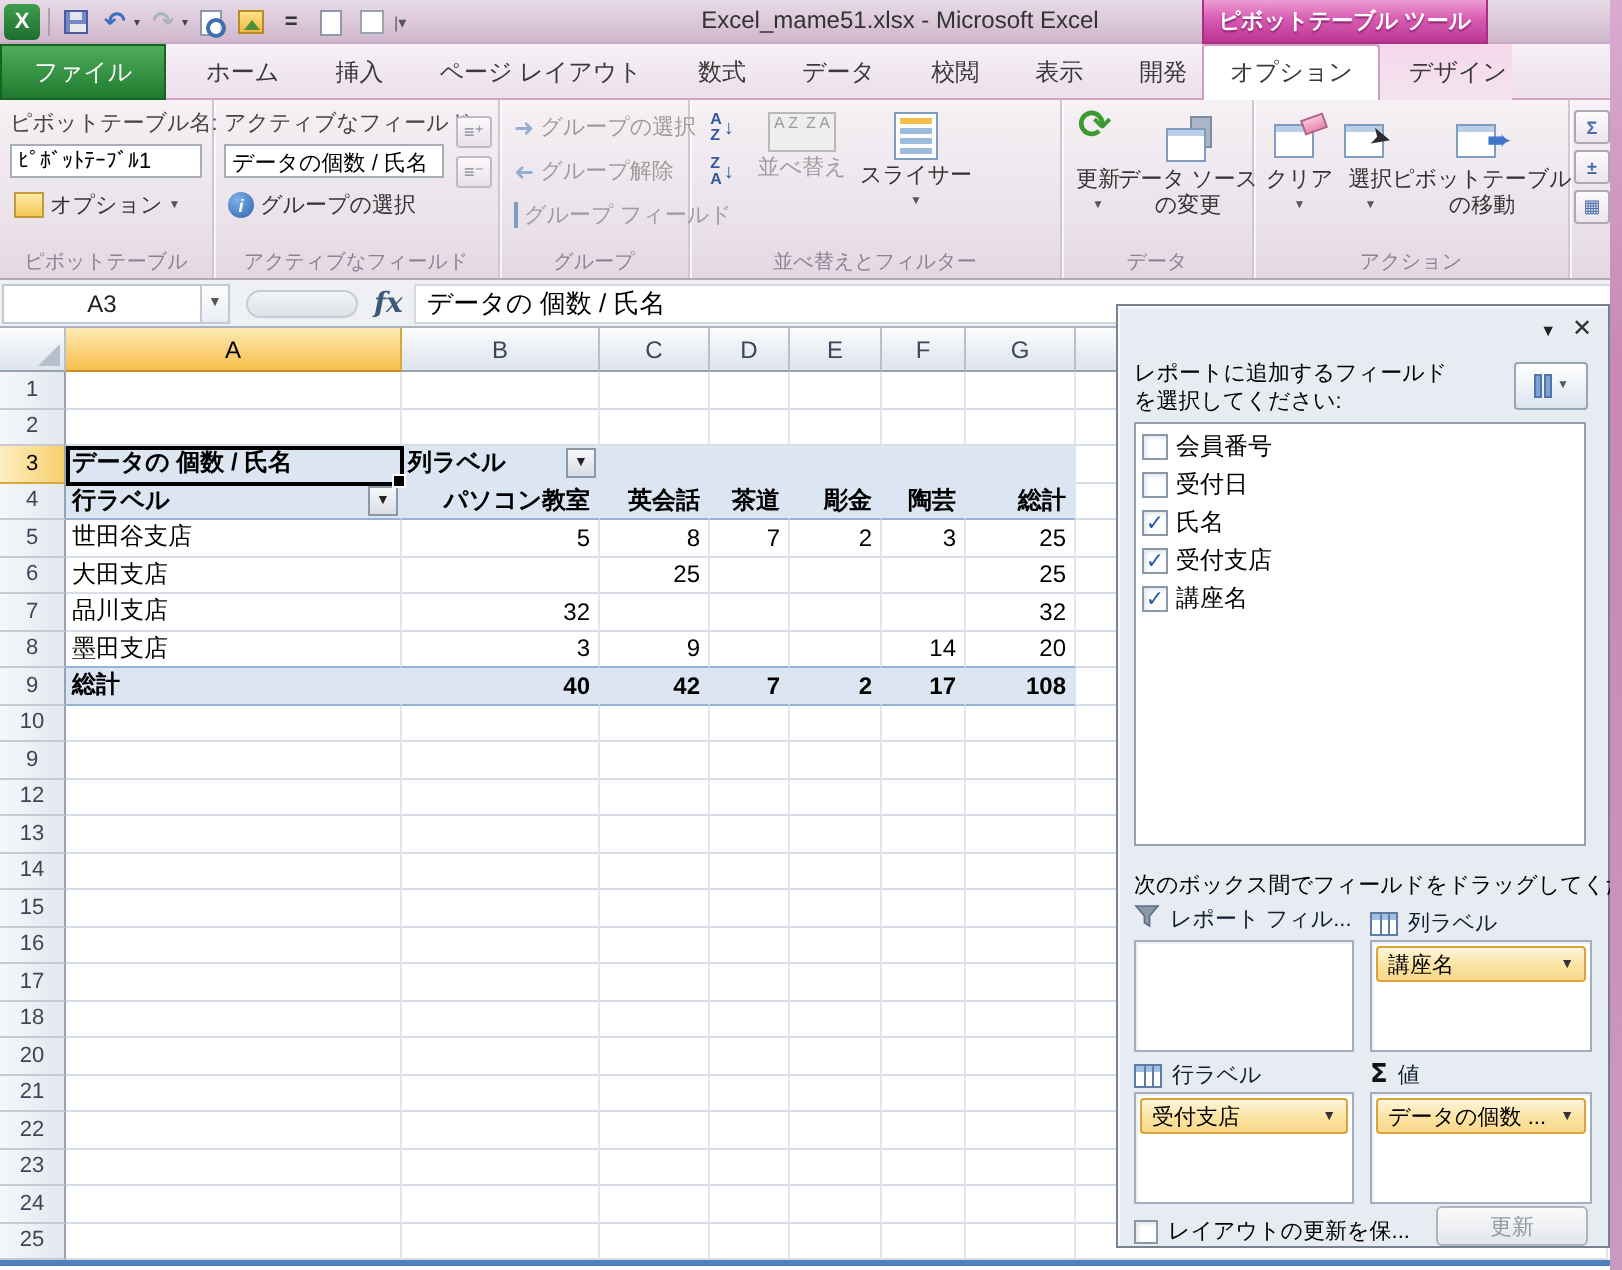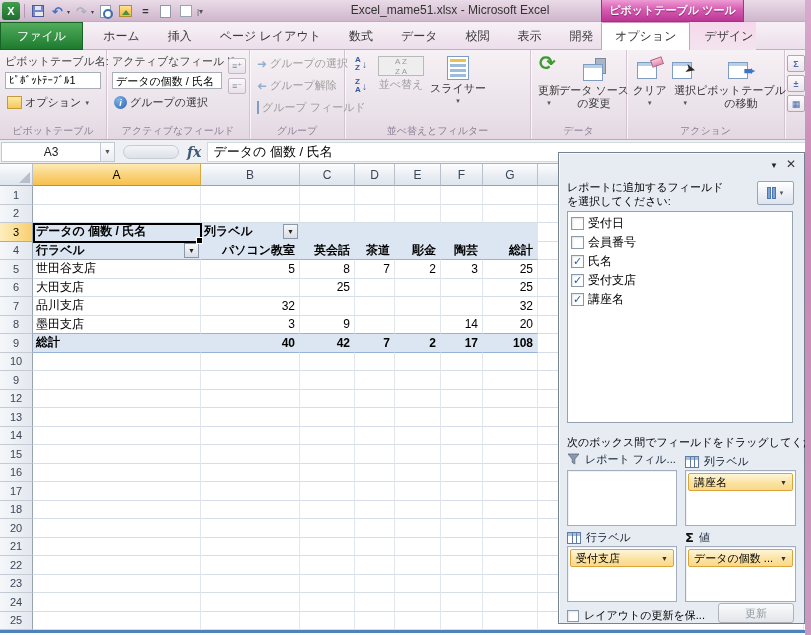--- a/index.html
+++ b/index.html
@@ -61,21 +61,21 @@
   .ic24 .mini-tbl { width:20px; height:17px; position:absolute; left:0; top:4px; }
   .eraser { position:absolute; right:0; top:2px; width:12px; height:8px; background:linear-gradient(#f8c6d8,#e989ad); border:1px solid #b45f84; transform:rotate(-20deg); }
   .cursor-g { position:absolute; right:2px; top:6px; color:#2b2b2b; font-size:13px; transform:rotate(15deg); }
   .arrow-b { position:absolute; right:-2px; top:8px; color:#3f76c8; font-size:15px; font-weight:bold; }
   .refresh-g { position:absolute; left:3px; top:1px; color:#3d9a33; font-size:20px; font-weight:bold; }
   .bldg { position:absolute; right:1px; top:2px; width:11px; height:16px; background:#aab6c6; border:1px solid #7c8b9e; }
   .azbox { display:flex; flex-direction:column; gap:2px; margin-right:3px; }
   .azbtn { width:22px; height:20px; border:1px solid transparent; border-radius:2px; display:flex; align-items:center; justify-content:center; gap:1px; }
   .azl { font-size:8px; font-weight:bold; color:#34589c; line-height:8px; }
   .azar { font-size:10px; color:#34589c; }
-  .sorticon { width:46px; height:20px; border:1px solid #b9b9b9; background:#eee; display:grid; grid-template-columns:1fr; font-size:8px; color:#9a9a9a; text-align:center; line-height:10px; margin-bottom:2px; }
+  .sorticon { width:34px; height:20px; border:1px solid #b9b9b9; background:#eee; display:grid; grid-template-columns:1fr 1fr; font-size:8px; color:#9a9a9a; text-align:center; line-height:10px; margin-bottom:2px; }
   .slicer-ic { width:22px; height:24px; background:#fff; border:1px solid #7f9dc0; margin-bottom:2px; padding:2px 2px 0; }
   .slicer-ic i { display:block; height:3px; background:#9dbbdd; margin-bottom:2px; }
   .slicer-ic i:first-child { background:#f2c04a; }
   .fldbtns { position:absolute; right:3px; top:8px; display:flex; flex-direction:column; gap:4px; }
   .fldbtn { width:18px; height:16px; border:1px solid #c2b7c4; border-radius:2px; background:linear-gradient(#fbf9fb,#e9e1e9); font-size:9px; line-height:14px; text-align:center; color:#7f8a97; }
   .rightic { position:absolute; left:787px; top:5px; display:flex; flex-direction:column; gap:3px; }
   .ric { width:18px; height:17px; border:1px solid #b3a6b4; border-radius:2px; background:linear-gradient(#fcfafc,#ece4ec); display:flex; align-items:center; justify-content:center; font-size:9px; color:#4a6ea9; font-weight:bold; }
   .icirc { width:13px; height:13px; border-radius:50%; background:radial-gradient(circle at 35% 30%,#7fb2e8,#2c62ad); color:#fff; font-size:9px; font-weight:bold; font-style:italic; display:inline-flex; align-items:center; justify-content:center; }
   .ic-opt { width:15px; height:13px; background:linear-gradient(#fde9a9,#f4c956); border:1px solid #c49b3a; display:inline-block; }
   .garr { font-size:12px; color:#94aed0; font-weight:bold; }
@@ -614,25 +614,25 @@
   <div id="laybtn">
     <span class="laycols">
         <i></i>
         <i></i>
       </span>
     <span class="dda">▼</span>
   </div>
   <div id="flist">
       <div class="fitem">
         <span class="cb"></span>
-        <span>受付日</span>
+        <span>会員番号</span>
       </div>
       <div class="fitem">
         <span class="cb"></span>
-        <span>会員番号</span>
+        <span>受付日</span>
       </div>
       <div class="fitem">
         <span class="cb">✓</span>
         <span>氏名</span>
       </div>
       <div class="fitem">
         <span class="cb">✓</span>
         <span>受付支店</span>
       </div>
       <div class="fitem">

